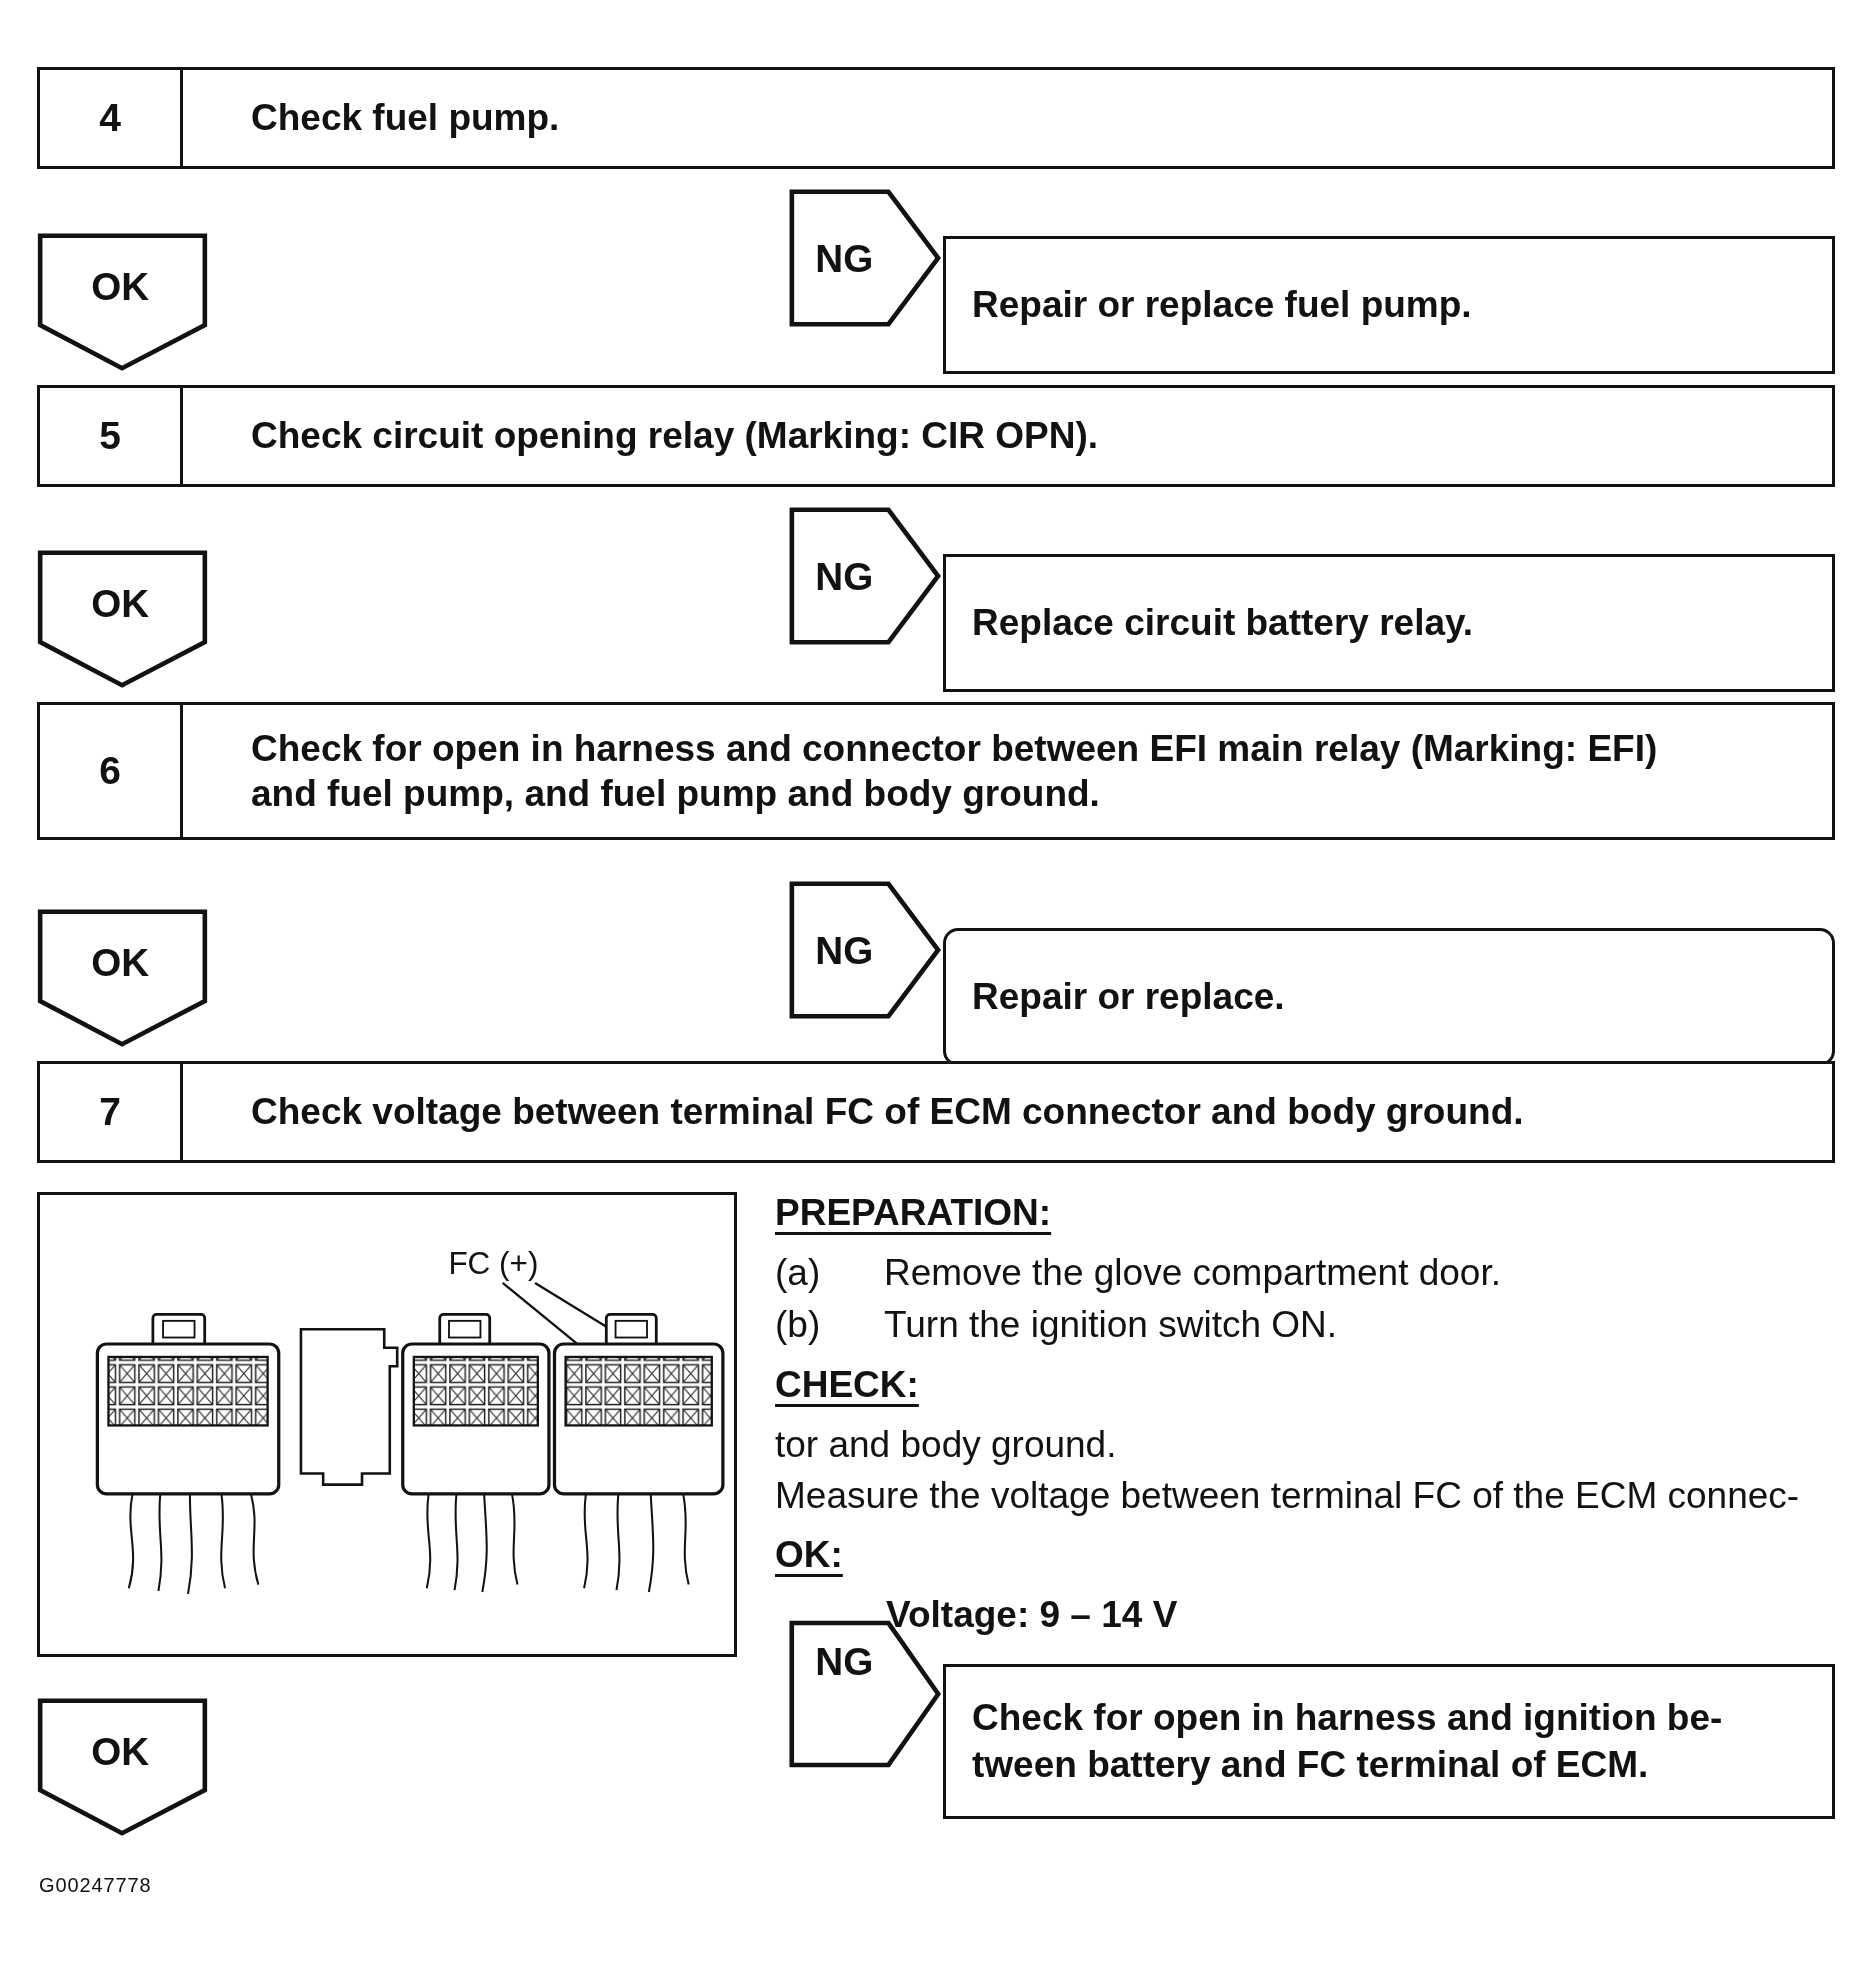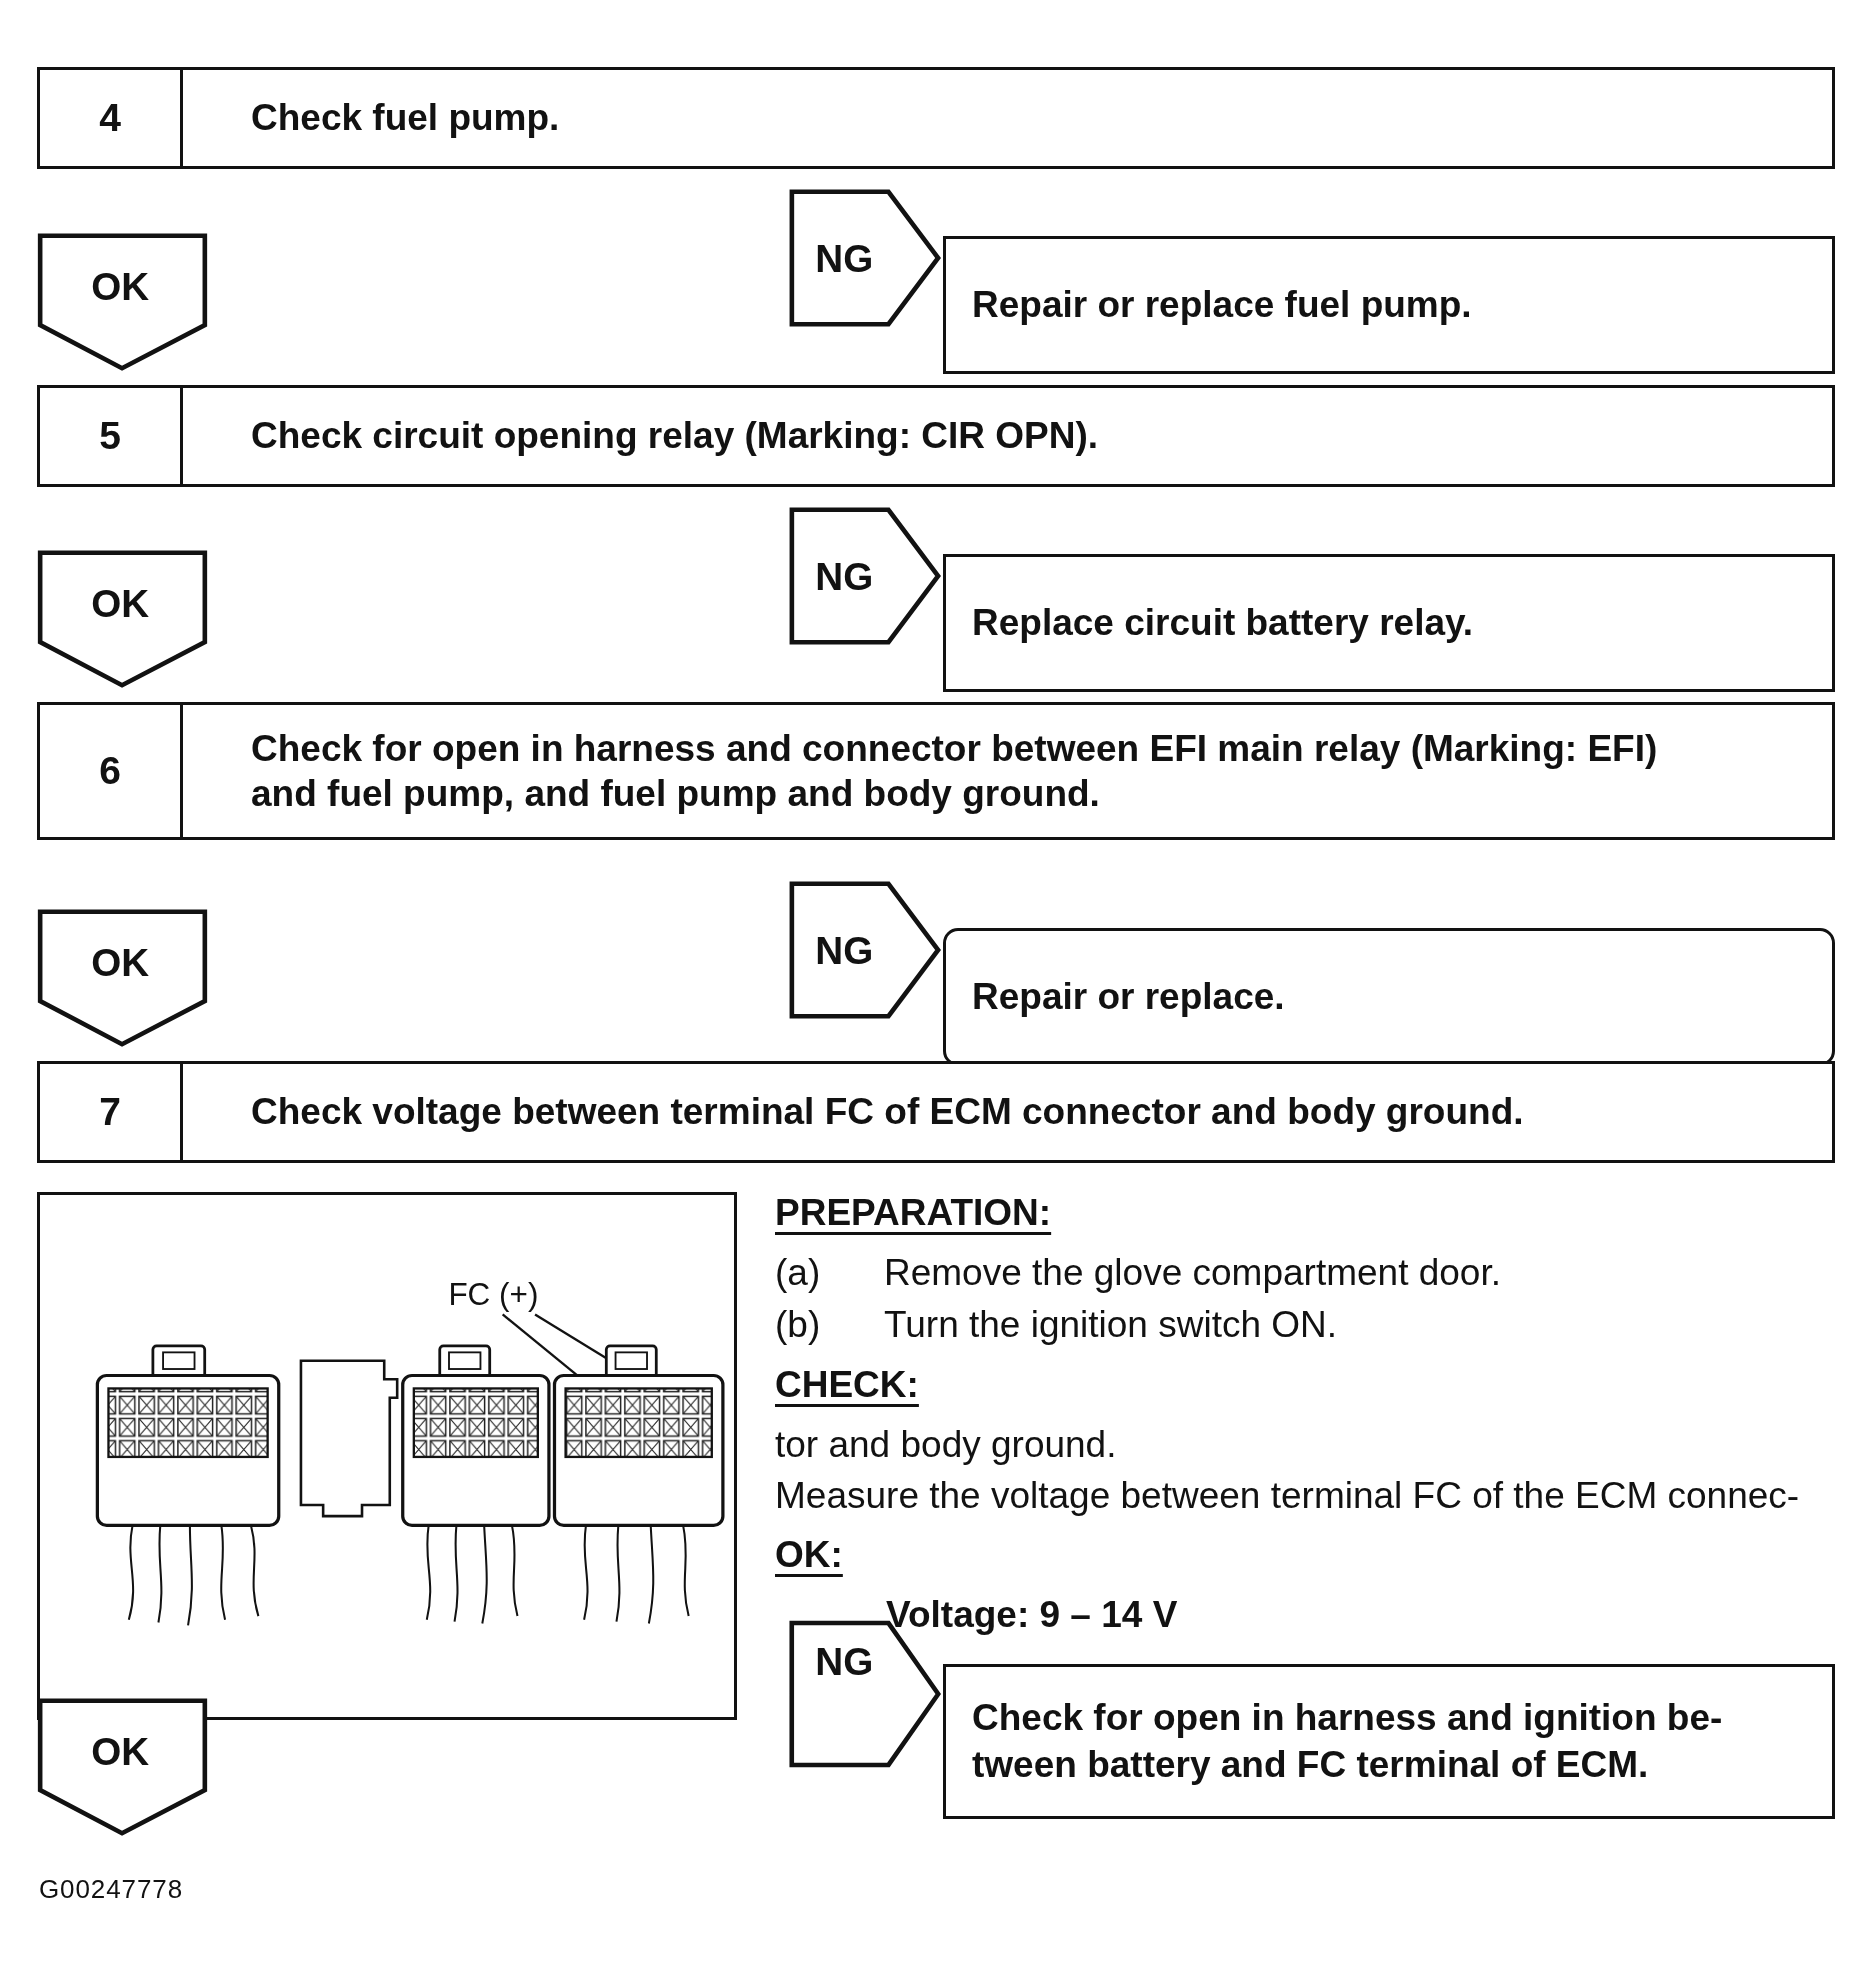--- a/index.html
+++ b/index.html
@@ -65,21 +65,21 @@
     line-height: 1.25;
     margin-top: 47px;
   }
 
   
   .illus {
     position: absolute;
     left: 37px;
     top: 1192px;
     width: 700px;
-    height: 528px;
+    height: 465px;
     border: 3.7px solid #121212;
     background: #fff;
   }
   .illus svg { display: block; width: 100%; height: 100%; }
 
   
   .proc {
     position: absolute;
     left: 775px;
     top: 1189px;
@@ -97,21 +97,21 @@
   .proc-h:first-child { margin-top: 0; }
   .proc-item { display: flex; margin: 3.7px 0; }
   .proc-item .lbl { flex: 0 0 109px; }
   .proc-line { margin: 1.8px 0; }
   .proc-spec { font-weight: 700; margin: 9.2px 0 0 111px; }
 
   .gcode {
     position: absolute;
     left: 39px;
     top: 1874px;
-    font-size: 26px;
+    font-size: 20px;
     letter-spacing: 0.9px;
   }
 </style>
 </head>
 <body>
 
 <div class="page">
 
   <div class="step-box" style="top:67px; height:102px;">
     <div class="step-num">4</div>

